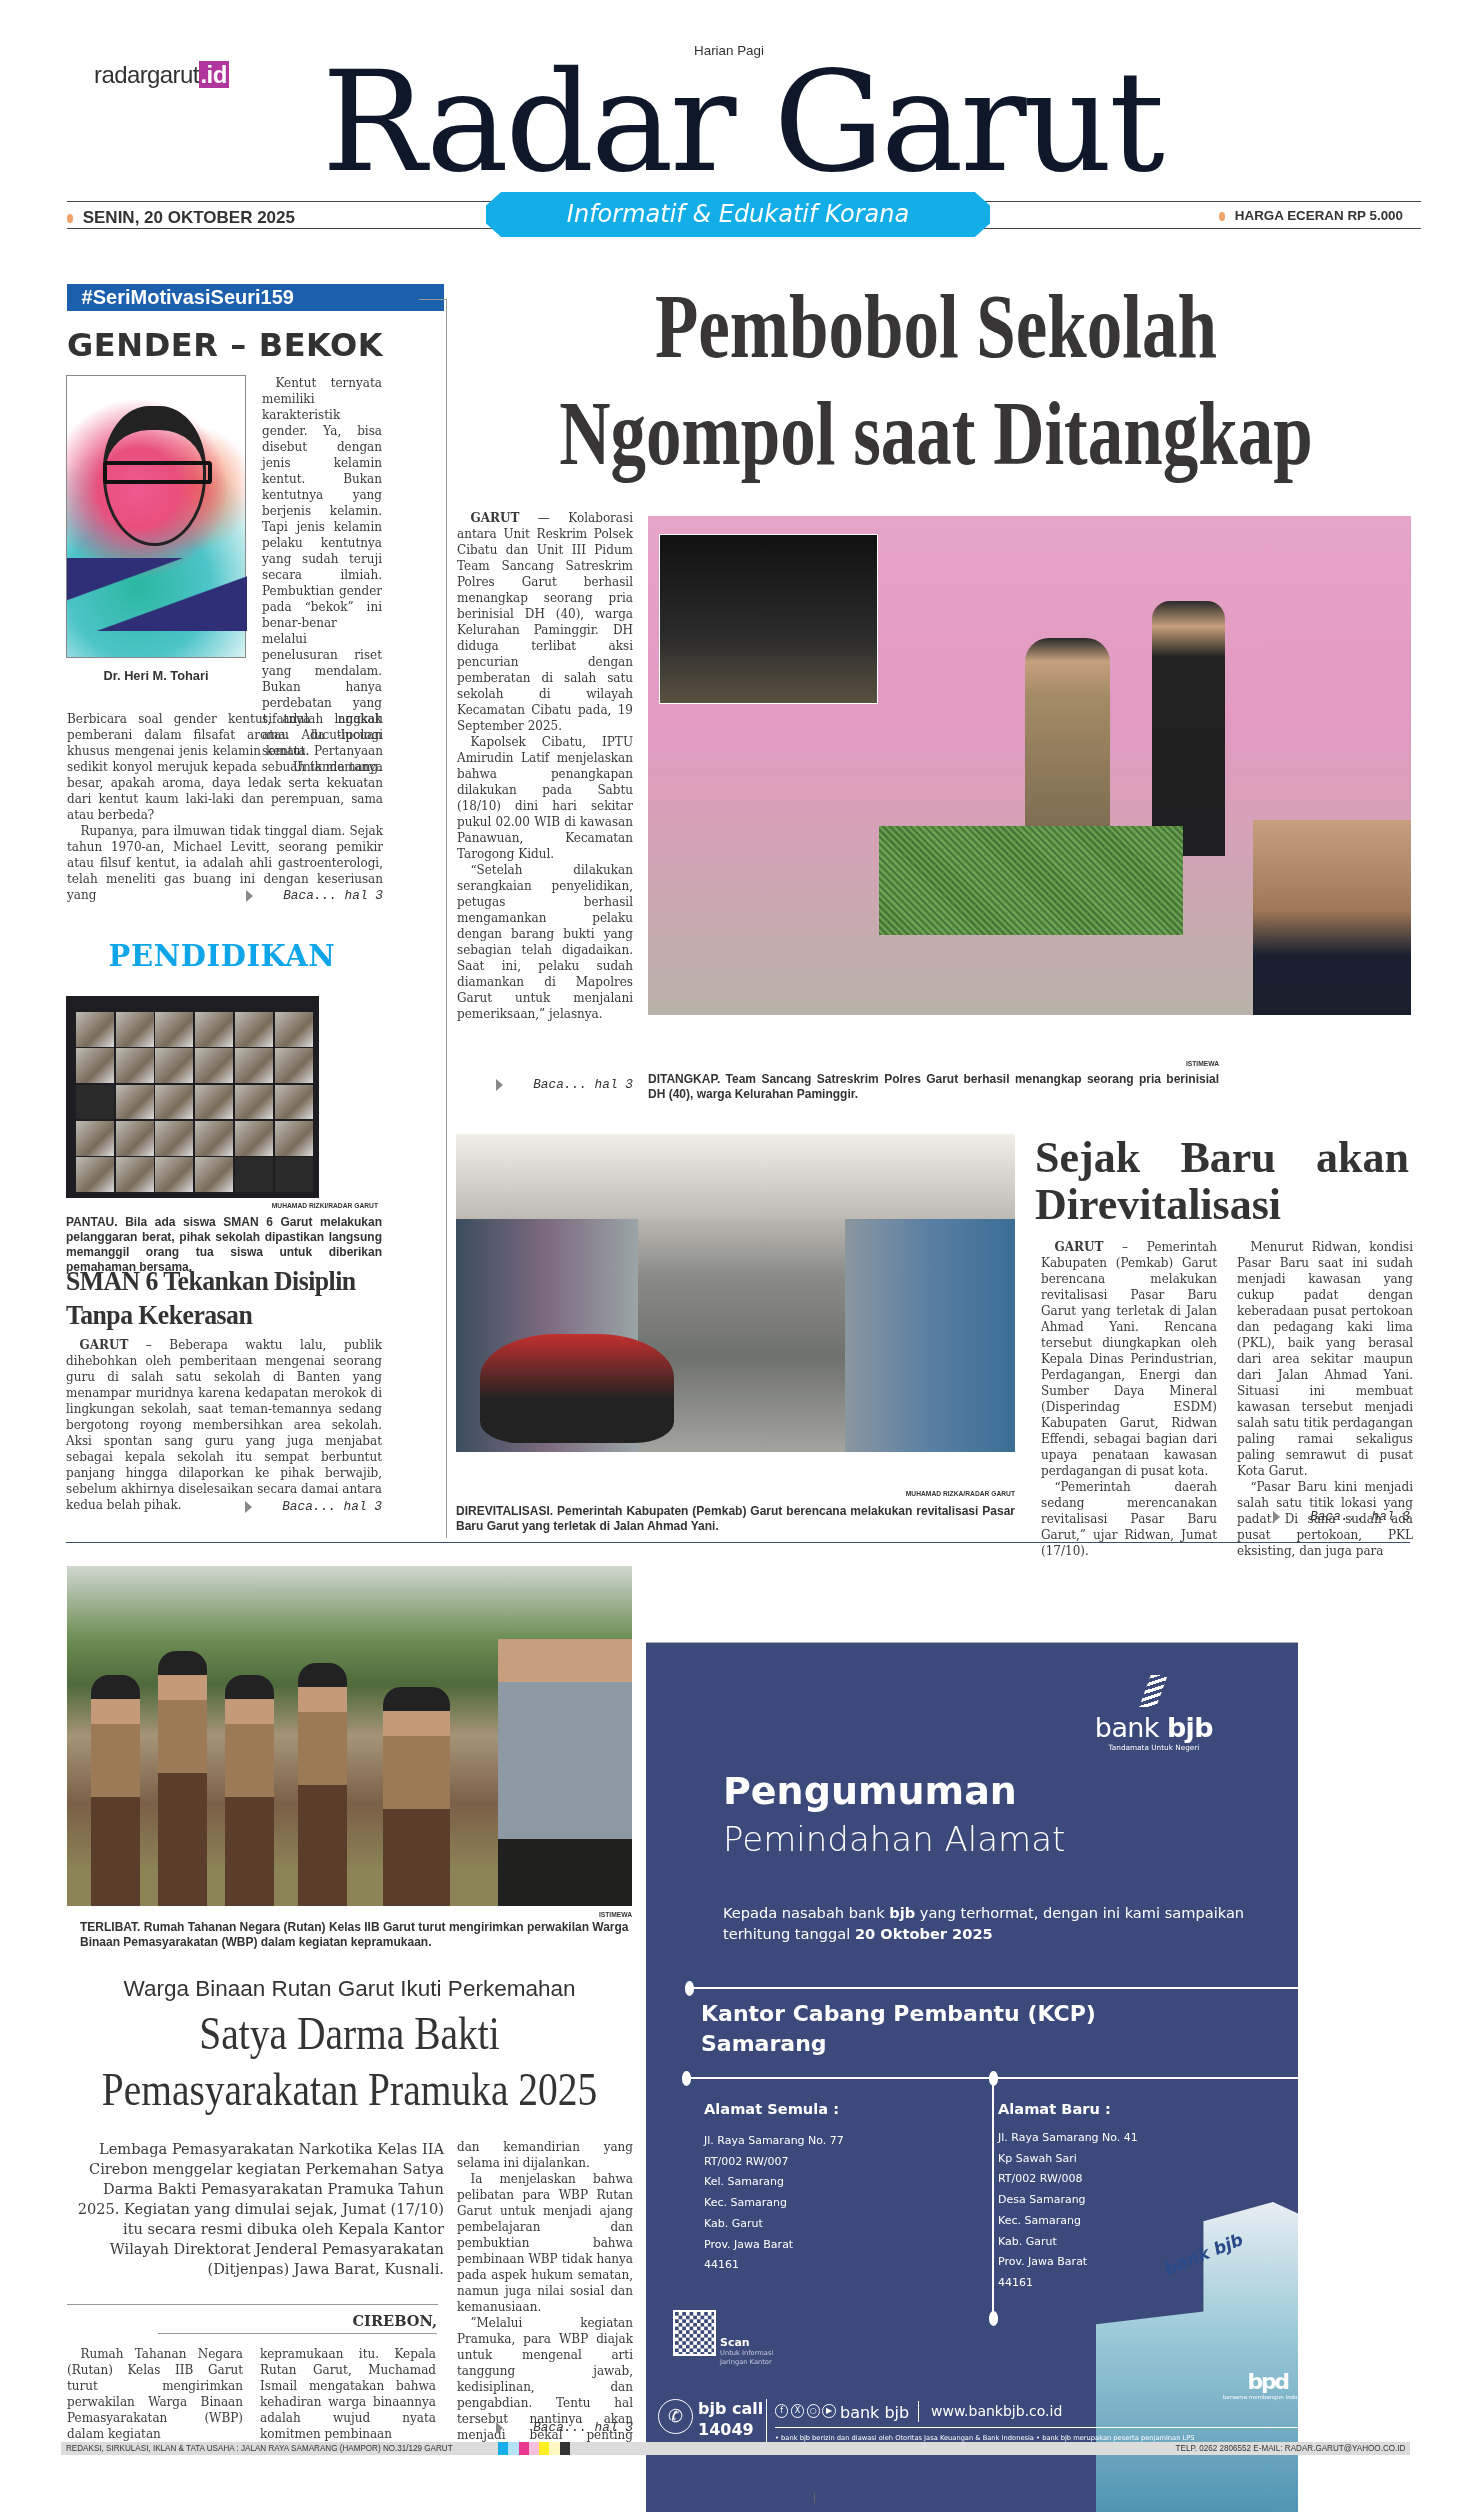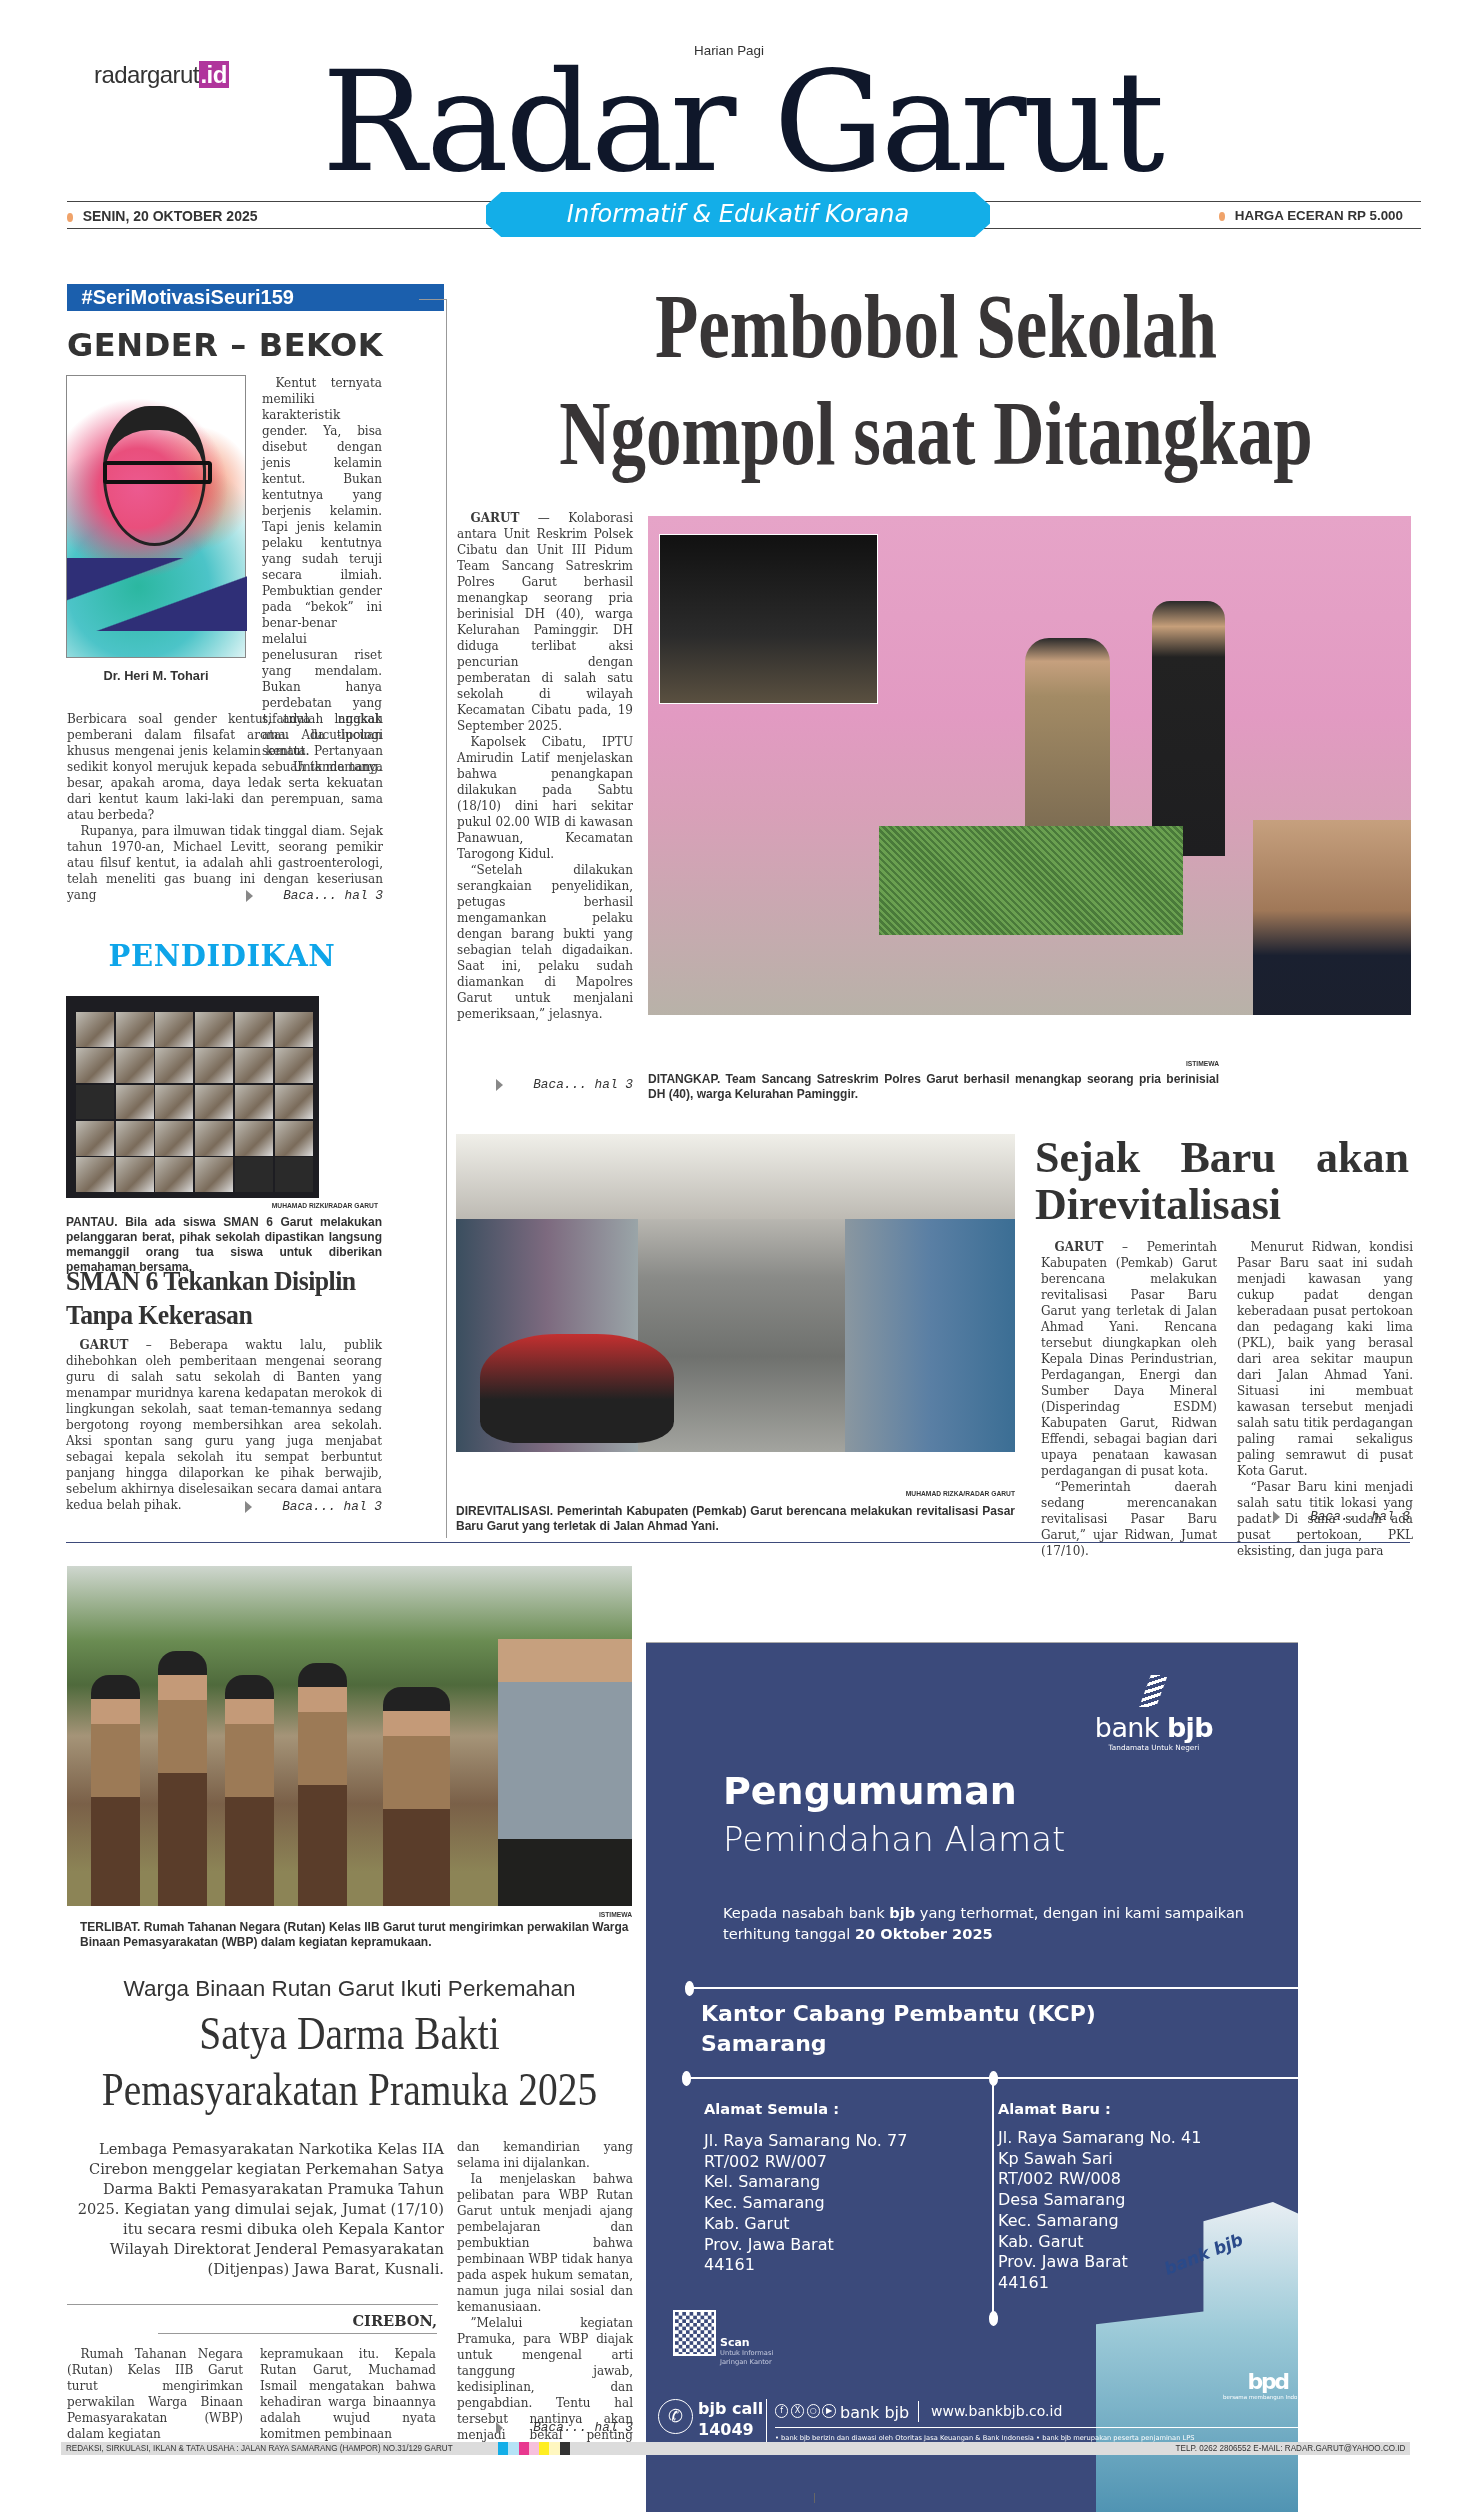--- a/index.html
+++ b/index.html
@@ -14,21 +14,21 @@
 .photo{overflow:hidden}
 .caption{font-family:"Liberation Sans",sans-serif;font-weight:bold;font-size:12px;line-height:15px;color:#333}
 .credit{font-family:"Liberation Sans",sans-serif;font-weight:bold;font-size:6.7px;color:#333;text-align:right}
 
 
 #harian{left:0;width:1458px;top:43px;text-align:center;font-family:"Liberation Sans",sans-serif;font-size:13.4px;color:#333}
 #site-logo{left:94px;top:61px;font-family:"Liberation Sans",sans-serif;font-size:24px;color:#333;letter-spacing:-0.6px}
 #site-logo .id{background:#b0359c;color:#fff;padding:0 1.8px;font-weight:bold}
 #title{left:316px;top:61px;width:851px;text-align:center;font-family:"DejaVu Serif",serif;font-weight:normal;font-size:139px;line-height:122px;color:#0f172a;letter-spacing:-3.6px}
 .rule{height:0;border-top:1.8px solid #444}
-#date-row{left:67px;top:208px;font-family:"Liberation Sans",sans-serif;font-weight:bold;font-size:14px;color:#333}
+#date-row{left:67px;top:208px;font-family:"Liberation Sans",sans-serif;font-weight:bold;font-size:17px;color:#333}
 #price-row{right:55px;top:208px;font-family:"Liberation Sans",sans-serif;font-weight:bold;font-size:13.4px;color:#333}
 .dot{display:inline-block;width:6px;height:8.5px;border-radius:50%;background:#f0a36a;margin-right:9.7px;vertical-align:middle}
 #tagline{left:486px;top:192px;width:504px;height:45px;background:#13aee8;clip-path:polygon(3% 0,97% 0,100% 30%,100% 70%,97% 100%,3% 100%,0 70%,0 30%);color:#fff;font-family:"DejaVu Sans",sans-serif;font-style:italic;font-size:24px;line-height:45px;text-align:center}
 
 
 #seri{left:67px;top:284px;width:377px;height:27px;background:#1b5fad;color:#fff;font-family:"Liberation Sans",sans-serif;font-weight:bold;font-size:20px;line-height:27px;padding-left:14.6px}
 #col-divider{left:419px;top:299px;width:28px;height:1239px;border-top:0.6px solid #999;border-right:0.6px solid #999}
 #gender-title{left:67px;top:326px;font-family:"DejaVu Sans",sans-serif;font-weight:bold;font-size:32px;color:#333;letter-spacing:0.6px}
 #portrait{left:66px;top:375px;width:180px;height:283px;border:0.6px solid #888;background:radial-gradient(circle at 40% 40%,#ec5a90 0%,#e94f7c 20%,transparent 45%),radial-gradient(circle at 70% 40%,#f06a3c 0%,transparent 30%),radial-gradient(circle at 40% 75%,#2bb7a0 0%,#4cc4c8 30%,transparent 60%),#fff}
 #portrait .face{position:absolute;left:36px;top:30px;width:103px;height:140px;border-radius:45% 45% 50% 50%;border:3px solid #222;border-top:24px solid #222}
@@ -103,21 +103,21 @@
 #ad .logo-name b{font-weight:bold}
 #ad .logo-tag{font-size:7.3px}
 #ad-title{position:absolute;left:77px;top:126px;font-size:38px;font-weight:bold}
 #ad-sub{position:absolute;left:77px;top:176px;font-size:34px;font-weight:200;font-family:"DejaVu Sans",sans-serif}
 #ad-intro{position:absolute;left:77px;top:260px;width:547px;font-size:14.6px;line-height:20.7px}
 .ad-line{position:absolute;height:2.4px;background:#fff}
 .ad-knob{position:absolute;width:8.5px;height:14.6px;border-radius:50%;background:#fff}
 #ad-branch{position:absolute;left:55px;top:327px;font-size:22px;font-weight:bold;line-height:30px}
 #ad-old-h,#ad-new-h{position:absolute;top:424px;font-size:14.6px;font-weight:bold}
 #ad-old-h{left:58px}#ad-new-h{left:352px}
-#ad-old,#ad-new{position:absolute;top:456px;font-size:16px;line-height:20.7px}
+#ad-old,#ad-new{position:absolute;top:456px;font-size:11px;line-height:20.7px}
 #ad-old{left:58px}#ad-new{left:352px;top:448px}
 #ad-vline{position:absolute;left:346px;top:369px;width:1.8px;height:238px;background:#fff}
 #ad-building{position:absolute;left:450px;top:559px;width:316px;height:322px;background:linear-gradient(180deg,transparent 0,rgba(59,74,123,0) 0),linear-gradient(180deg,#e8eef3 0%,#9ccad8 40%,#4b90b0 100%);clip-path:polygon(34% 6%,56% 0,100% 20%,100% 100%,0 100%,0 38%,34% 34%)}
 #ad-building-name{position:absolute;left:516px;top:583px;font-size:17px;font-weight:bold;font-style:italic;color:#2a4a8a;transform:rotate(-22deg)}
 #ad-qr{position:absolute;left:25.5px;top:653px;width:44px;height:43px;background:repeating-conic-gradient(#fff 0 25%,#3b4a7b 0 50%) 0 0/7.3px 7.3px;border:2.4px solid #fff}
 #ad-scan{position:absolute;left:74px;top:684px;font-size:11px;font-weight:bold}
 #ad-scan-sub{position:absolute;left:74px;top:699px;font-size:6.7px;line-height:8.5px;color:#c8cde0}
 #ad-footer{position:absolute;left:12px;top:797px;width:729px;height:55px}
 #ad-phone{position:absolute;left:0;top:0;width:35px;height:35px;border:1.8px solid #fff;border-radius:50%;text-align:center;line-height:32px;font-size:18px}
 #ad-call{position:absolute;left:40px;top:0;font-size:16px;font-weight:bold;line-height:20.7px}

